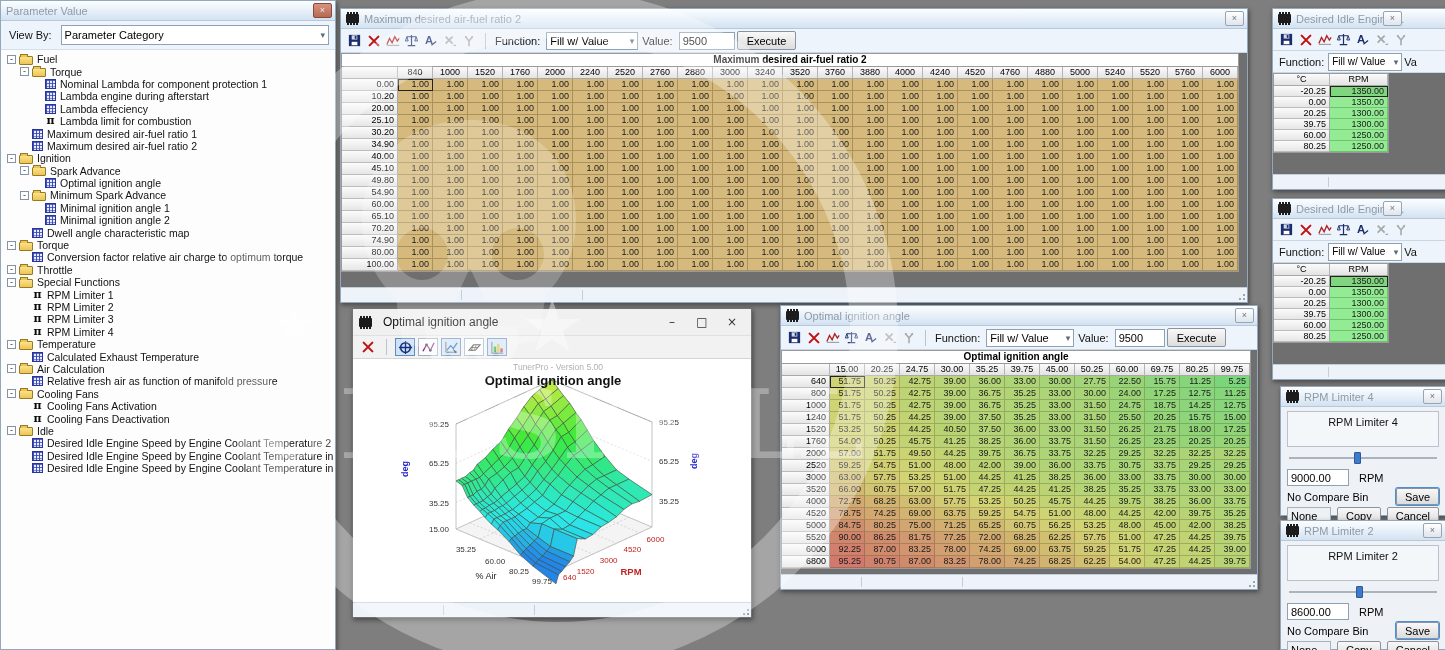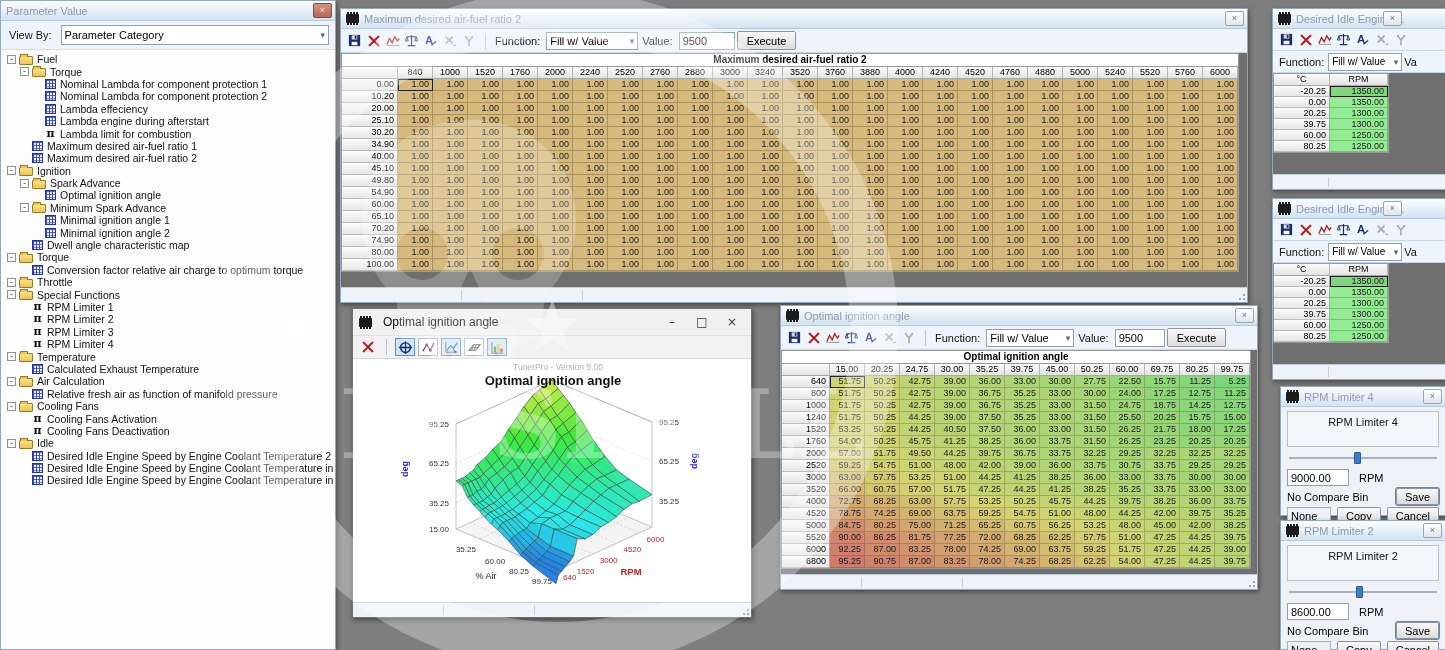--- a/index.html
+++ b/index.html
@@ -140,31 +140,26 @@
           <span class="lbl">Torque</span>
         </div>
         <div class="trow" style="padding-left: 28px;">
           <span style="width: 12px; flex: 0 0 12px;"></span>
           <span class="i-table"></span>
           <span class="lbl">Nominal Lambda for component protection 1</span>
         </div>
         <div class="trow" style="padding-left: 28px;">
           <span style="width: 12px; flex: 0 0 12px;"></span>
           <span class="i-table"></span>
-          <span class="lbl">Nominal Lambda for component protection 2</span>
+          <span class="lbl">Lambda engine during afterstart</span>
         </div>
         <div class="trow" style="padding-left: 28px;">
           <span style="width: 12px; flex: 0 0 12px;"></span>
           <span class="i-table"></span>
           <span class="lbl">Lambda effeciency</span>
-        </div>
-        <div class="trow" style="padding-left: 28px;">
-          <span style="width: 12px; flex: 0 0 12px;"></span>
-          <span class="i-table"></span>
-          <span class="lbl">Lambda engine during afterstart</span>
         </div>
         <div class="trow" style="padding-left: 28px;">
           <span style="width: 12px; flex: 0 0 12px;"></span>
           <span class="i-pi">π</span>
           <span class="lbl">Lambda limit for combustion</span>
         </div>
         <div class="trow" style="padding-left: 15px;">
           <span style="width: 12px; flex: 0 0 12px;"></span>
           <span class="i-table"></span>
           <span class="lbl">Maximum desired air-fuel ratio 1</span>

